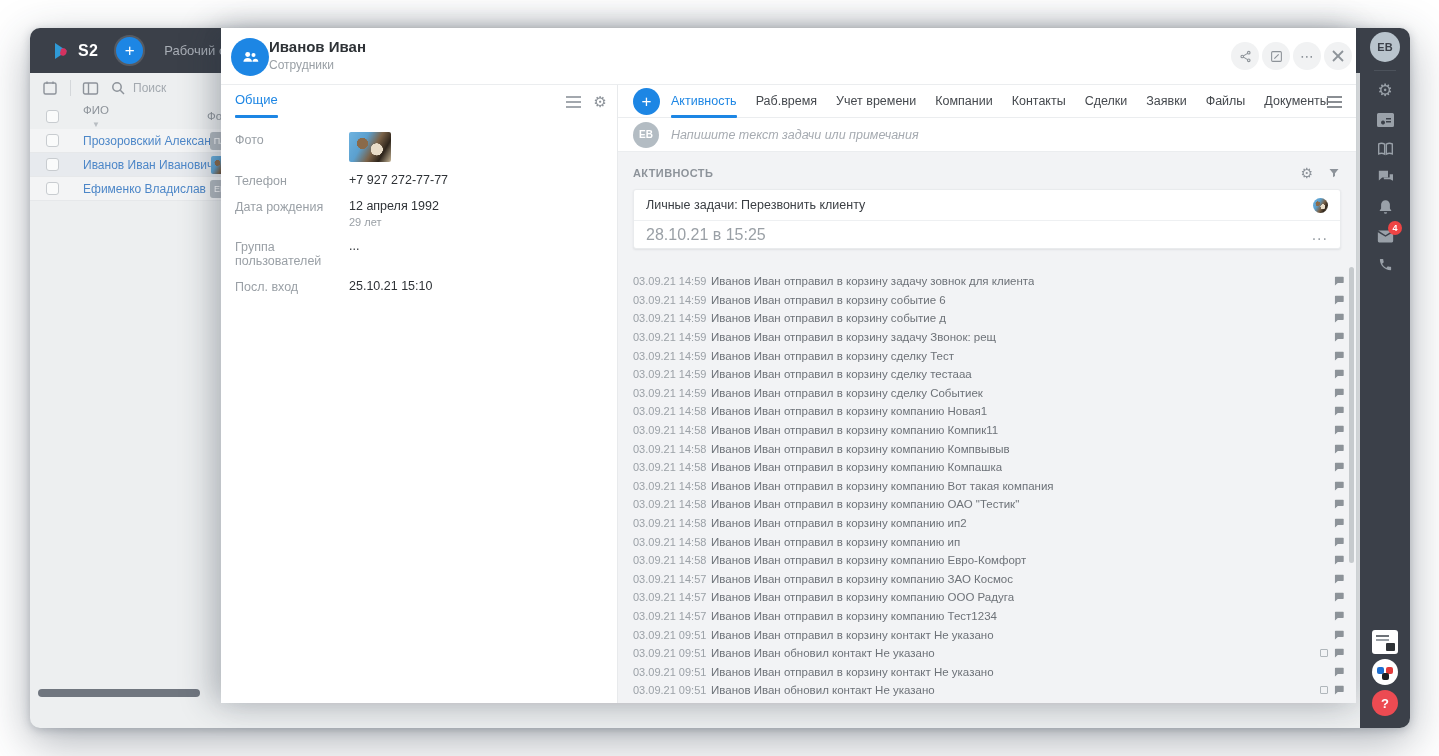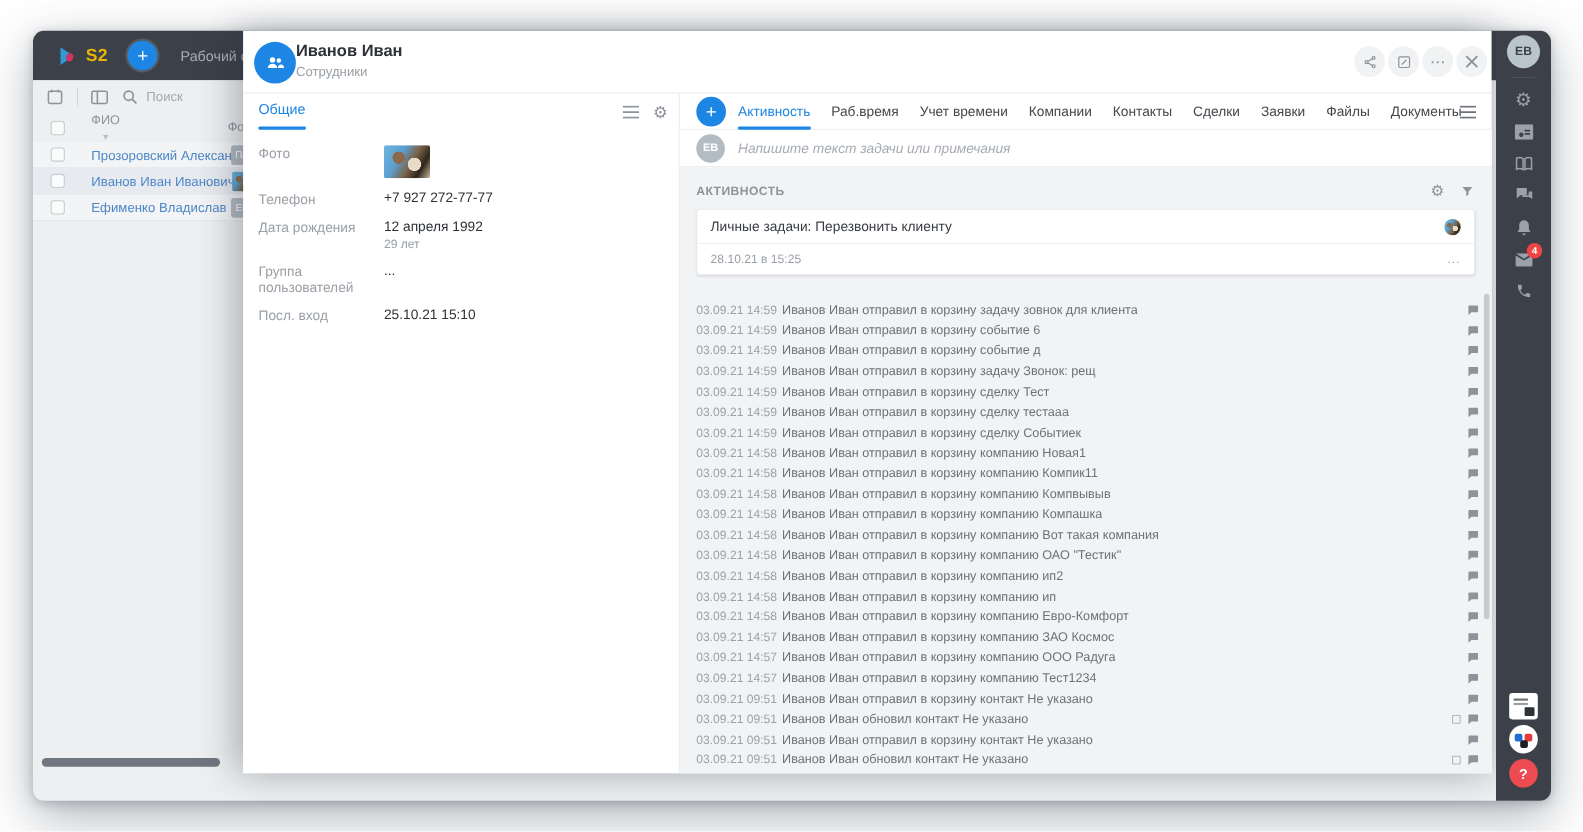--- a/index.html
+++ b/index.html
@@ -3,21 +3,21 @@
 <meta charset="utf-8">
 <style>
   * { box-sizing: border-box; margin:0; padding:0; }
   html,body { width:1439px; height:756px; background:#fff; font-family:"Liberation Sans","DejaVu Sans",sans-serif; overflow:hidden; position:relative; }
 
   .window { position:absolute; left:30px; top:28px; width:1380px; height:700px; border-radius:10px; background:#edeff0; box-shadow:0 14px 45px rgba(45,55,70,.38), 0 2px 10px rgba(45,55,70,.25); }
 
   
   .topbar { position:absolute; left:0; top:0; width:1330px; height:45px; background:#3b4049; border-radius:10px 0 0 0; display:flex; align-items:center; overflow:hidden; }
   .logo { display:flex; align-items:center; margin-left:22px; }
-  .logo-text { color:#eab308; font-weight:bold; font-size:16px; margin-left:6px; letter-spacing:.3px; }
+  .logo-text { color:#ffffff; font-weight:bold; font-size:16px; margin-left:6px; letter-spacing:.3px; }
   .add-btn { width:27px; height:27px; border-radius:50%; background:#1d86e4; color:#fff; font-size:17px; line-height:1; display:flex; align-items:center; justify-content:center; margin-left:18px; box-shadow:0 0 0 2px rgba(255,255,255,.14); cursor:pointer; }
   .top-tab { color:#a9aeb6; font-size:13px; margin-left:21px; white-space:nowrap; }
   .top-divider { width:1px; height:16px; background:#565b64; margin-left:21px; }
 
   
   .left-panel { position:absolute; left:0; top:45px; width:195px; height:630px; background:#edeff0; overflow:hidden; }
   .lp-toolbar { height:30px; display:flex; align-items:center; color:#8d939a; }
   .lp-toolbar svg { flex:none; }
   .i-cal { margin-left:12px; }
   .lp-divider { width:1px; height:16px; background:#d4d7da; margin:0 11px 0 12px; }
@@ -89,21 +89,21 @@
   .comp-placeholder { color:#a6abb1; font-size:12.5px; margin-left:12px;font-style:italic; }
 
   .ap-body { flex:1; background:#f2f3f5; position:relative; overflow:hidden; }
   .ap-section { display:flex; align-items:center; padding:13px 16px 8px 15px; }
   .ap-section-title { font-size:11px; font-weight:bold; letter-spacing:.4px; color:#8d939a; }
   .ap-section-icons { margin-left:auto; display:flex; gap:15px; color:#8d939a; align-items:center; }
 
   .task-card { margin:0 15px; background:#fff; border:1px solid #e9ebed; border-radius:3px; box-shadow:0 1px 2px rgba(60,70,80,.10); }
   .tc-row1 { height:31px; display:flex; align-items:center; padding:0 12px; border-bottom:1px solid #eef0f2; font-size:12.5px; color:#3a3e43; }
   .tc-avatar { margin-left:auto; width:15px; height:15px; border-radius:50%; flex:none; }
-  .tc-row2 { height:27px; display:flex; align-items:center; padding:0 12px; font-size:11px; color:#9aa0a6; }
+  .tc-row2 { height:27px; display:flex; align-items:center; padding:0 12px; font-size:16px; color:#9aa0a6; }
   .tc-more { margin-left:auto; letter-spacing:1px; color:#9aa0a6; cursor:pointer; }
 
   .entries { margin-top:23px; }
   .entry { height:18.6px; display:flex; align-items:center; padding:0 12px 0 15px; }
   .entry-date { width:78px; flex:none; font-size:11px; color:#9ba1a7; }
   .entry-text { font-size:11.5px; color:#6d7278; white-space:nowrap; overflow:hidden; }
   .entry-icons { margin-left:auto; display:flex; align-items:center; gap:6px; }
   .expand-icon { width:8px; height:8px; border:1px solid #b0b6bb; border-radius:1px; }
   .bubble-icon { color:#8d9399; display:flex; }
 

